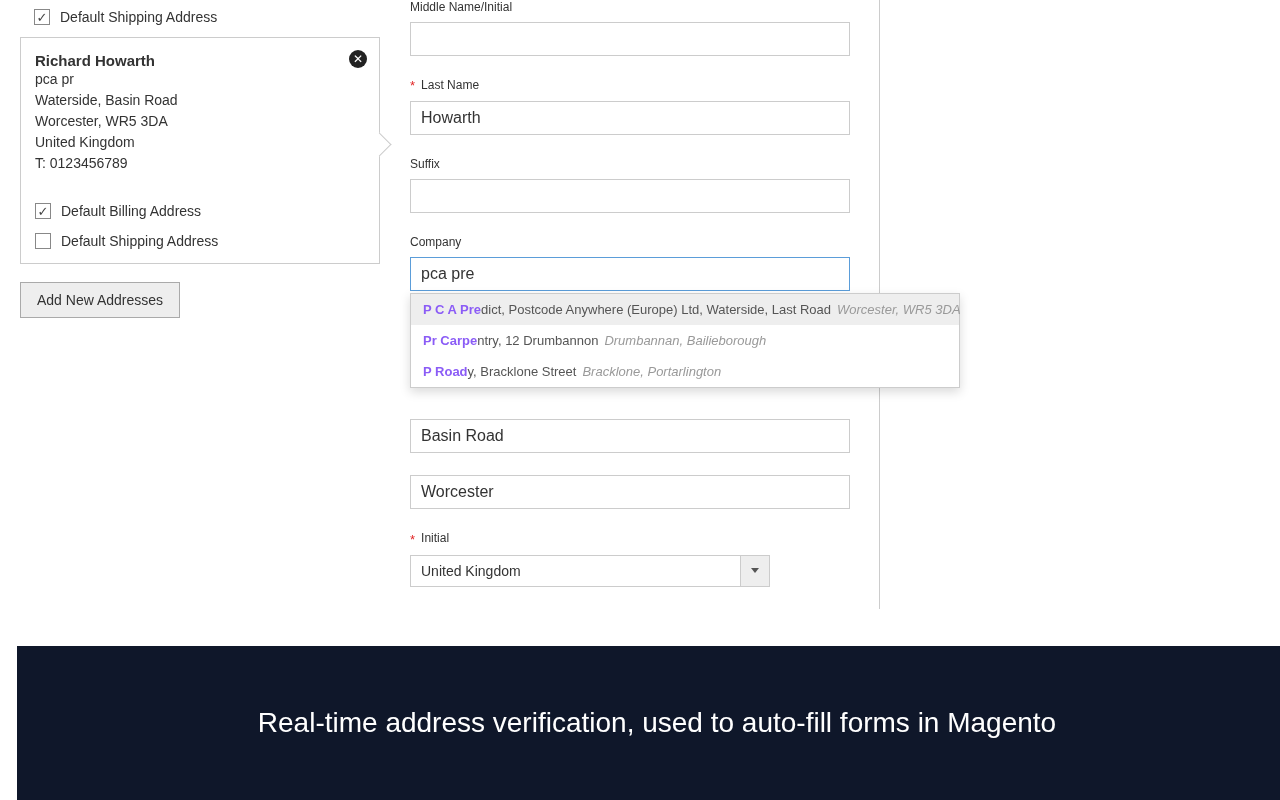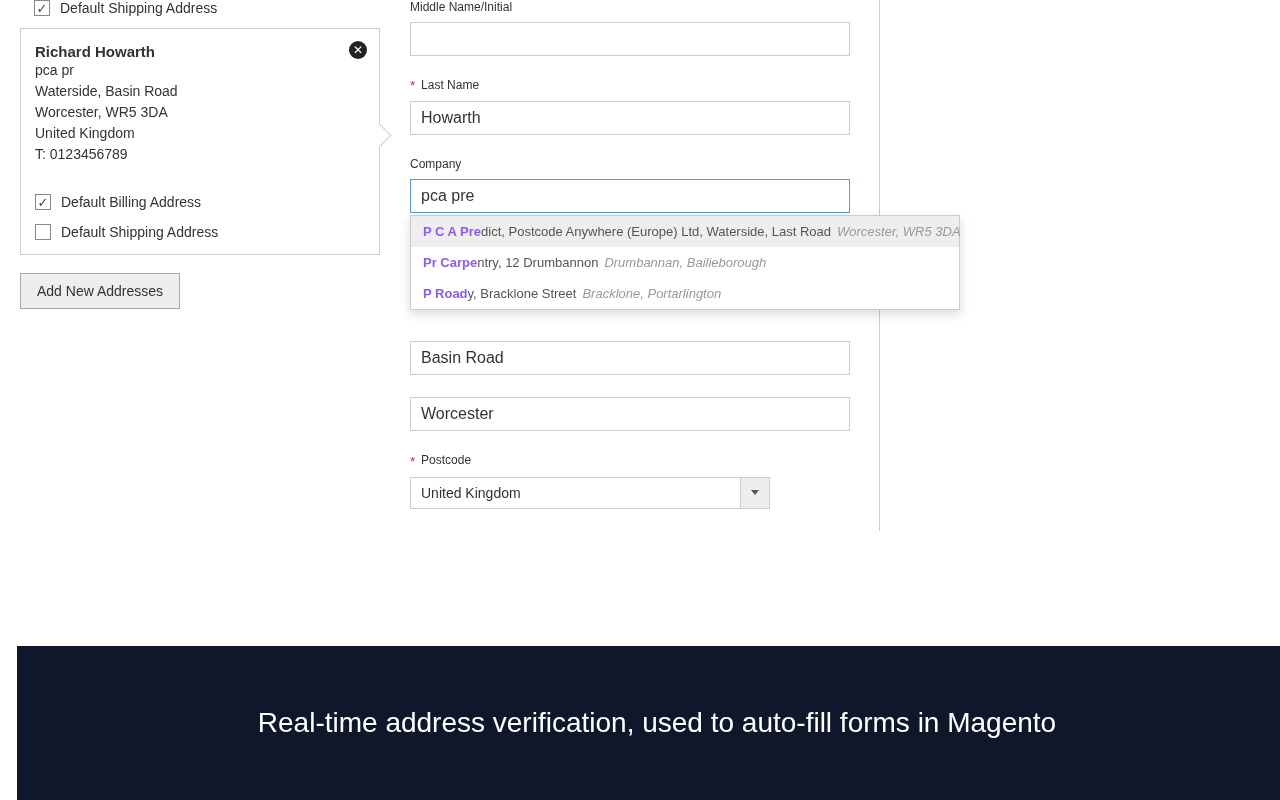--- a/index.html
+++ b/index.html
@@ -15,21 +15,21 @@
     height: 800px;
     overflow: hidden;
   }
   .columns {
     display: flex;
     padding: 0 20px;
   }
   .left-col {
     width: 360px;
     flex-shrink: 0;
-    padding-top: 0;
+    padding-top: 9px;
   }
   .right-col {
     flex: 1;
     padding-left: 30px;
     padding-top: 0;
     border-right: 1px solid #ccc;
     margin-right: 380px;
   }
   .addr-card-partial {
     margin-bottom: 4px;
@@ -247,20 +247,24 @@
       <div class="form-row">
         <label class="form-label">Middle Name/Initial</label>
         <input class="inp" value="" style="">
       </div>
 
       <div class="form-row">
         <label class="form-label req">Last Name</label>
         <input class="inp" value="Howarth" style="">
       </div>
 
+      <div class="form-row">
+        <label class="form-label">Suffix</label>
+        <input class="inp" value="" style="">
+      </div>
 
       <div class="form-row" style="position:relative;margin-bottom:128px;">
         <label class="form-label">Company</label>
         <input class="inp focus" value="pca pre" style="">
         
         <div class="suggest" id="suggest" style="left:0;top:58px;width:550px;">
             <div class="suggest-item hl"><b>P C A Pre</b><span class="rest">dict, Postcode Anywhere (Europe) Ltd, Waterside, Last Road</span><span class="sub">Worcester, WR5 3DA</span></div>
             <div class="suggest-item"><b>Pr Carpe</b><span class="rest">ntry, 12 Drumbannon</span><span class="sub">Drumbannan, Bailieborough</span></div>
             <div class="suggest-item"><b>P Road</b><span class="rest">y, Bracklone Street</span><span class="sub">Bracklone, Portarlington</span></div>
           </div>
@@ -268,21 +272,21 @@
 
       <div class="form-row">
         <input class="inp" value="Basin Road" style="">
       </div>
 
       <div class="form-row">
         <input class="inp" value="Worcester" style="">
       </div>
 
       <div class="form-row">
-        <label class="form-label req">Postcode</label>
+        <label class="form-label req">Initial</label>
         <div class="sel-wrap" style="width:360px;">
           <div class="sel" style="width:360px;">
             <span>United Kingdom</span>
           </div>
           <div class="sel-arrow"></div>
         </div>
       </div>
     </div>
   </div>
 

